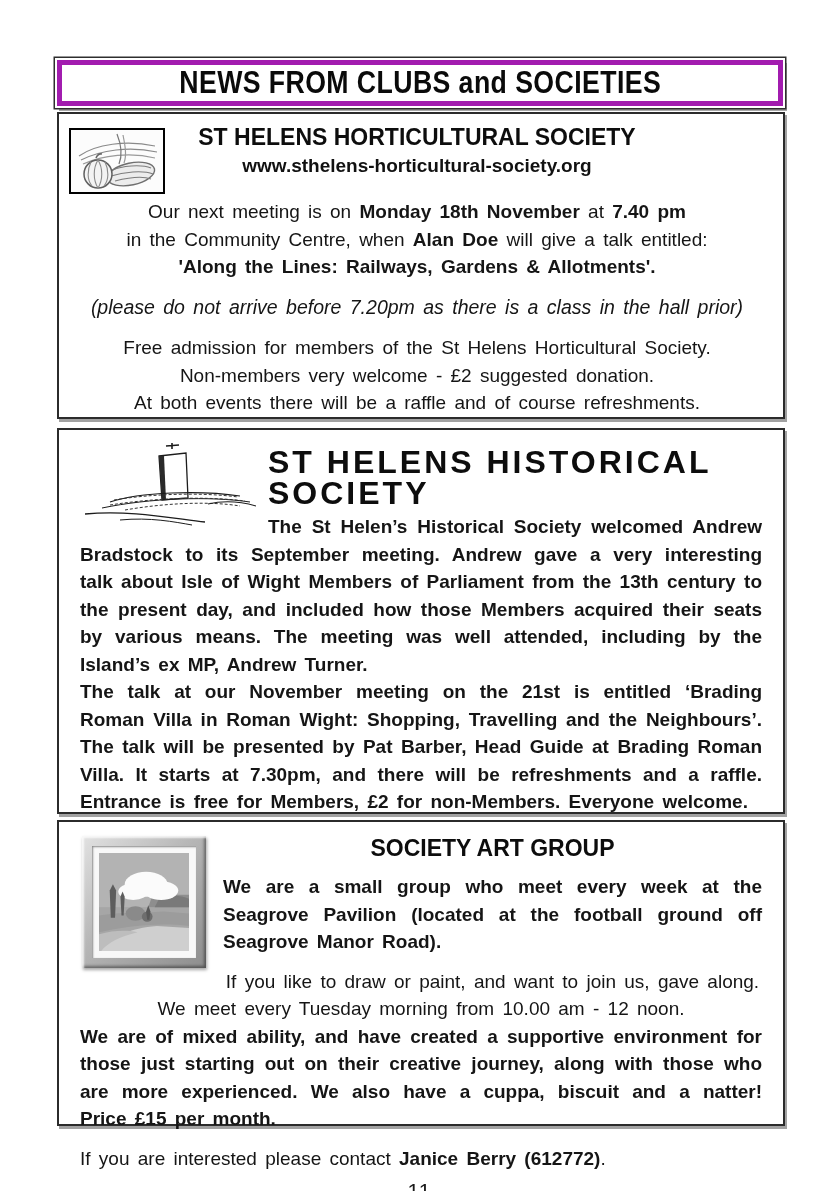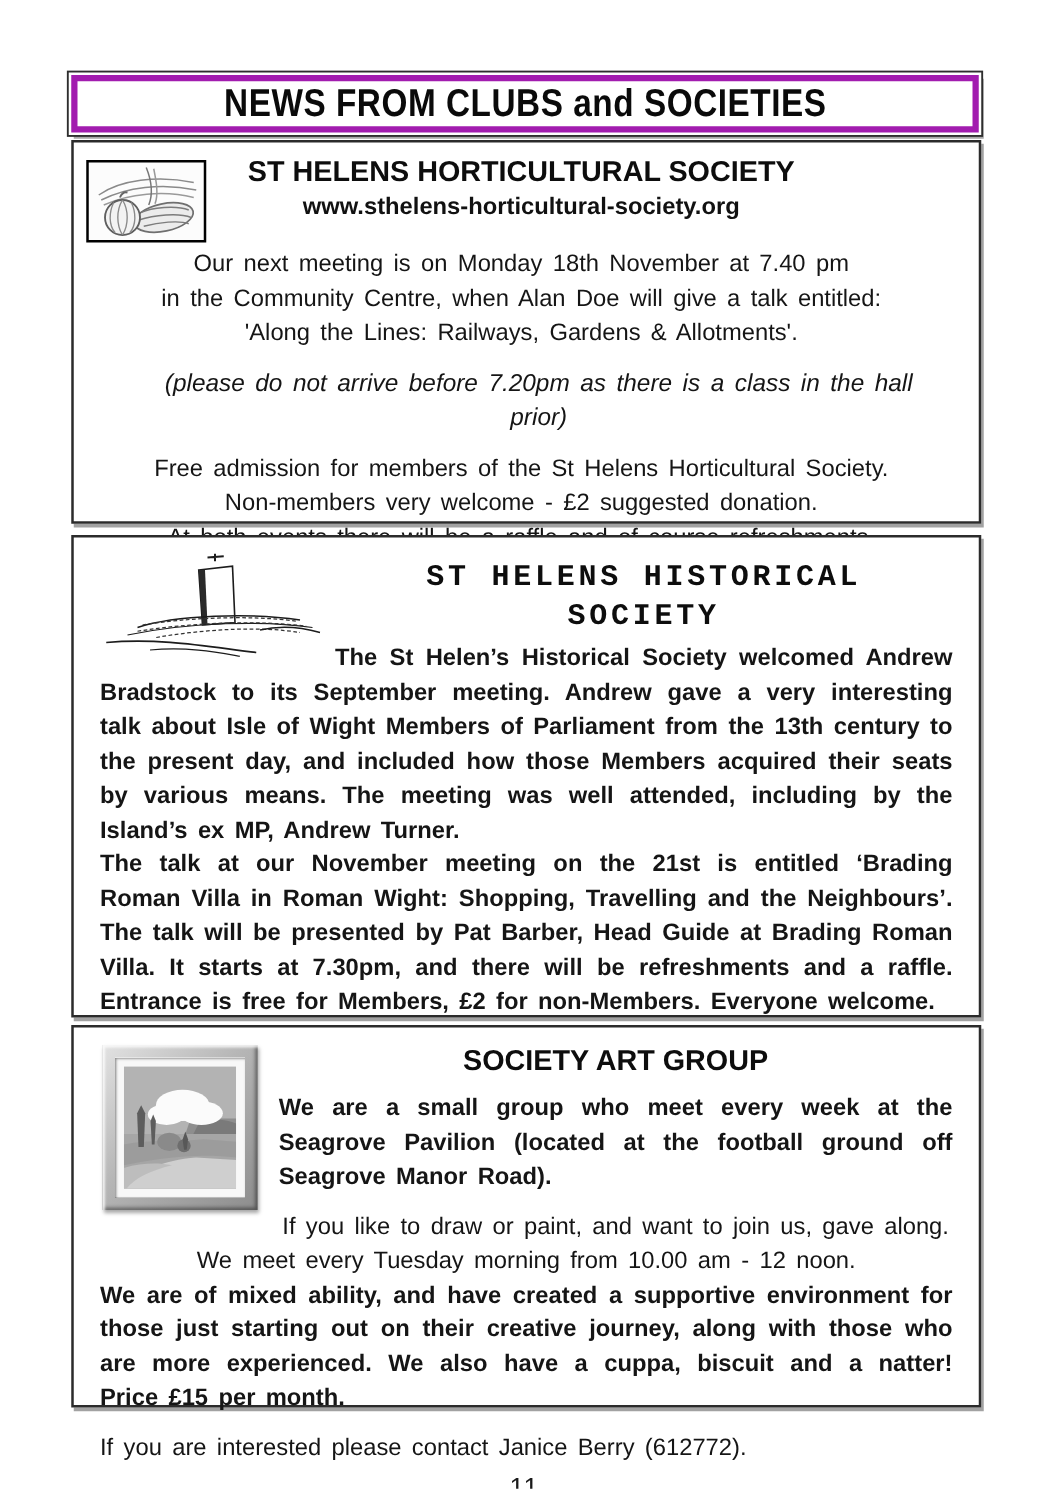--- a/index.html
+++ b/index.html
@@ -27,43 +27,43 @@
     position:absolute;left:57px;width:728px;box-sizing:border-box;
     background:#fff;border:2px solid #2b2b2b;
     box-shadow:2px 3px 0 #a2a2a2;
   }
   .sec-title{font-weight:bold;font-size:23px;text-align:center;color:#0d0d0d;}
   p{margin:0;}
   .body-text{font-size:19px;line-height:27.5px;color:#151515;word-spacing:3px;}
   .just{text-align:justify;font-weight:bold;}
   .ctr{text-align:center;}
   .rgt{text-align:right;}
-  b{font-weight:normal;text-align:right;}
-  .ital{font-style:italic;margin-left:28px;}
+  b{font-weight:bold;text-align:right;}
+  .ital{font-style:italic;}
 
   
   #sec-hort{top:112px;height:307px;padding:10px 38px 0 30px;}
   .veg-img{
     position:absolute;left:10px;top:14px;width:96px;height:66px;
     border:2px solid #000;background:#fcfcfc;box-sizing:border-box;
   }
   .veg-img svg{display:block;width:100%;height:100%;}
   .hort-url{font-weight:bold;font-size:19px;text-align:center;margin-top:4px;}
   .hort-meeting{margin-top:21px;}
   .hort-notice{margin-top:13px;font-size:19.5px;}
   .hort-admission{margin-top:13px;}
   .hort-closing{margin-top:11px;text-align:left;padding-left:8px;}
 
   
   #sec-hist{top:428px;height:386px;padding:8px 21px 0 21px;}
   .church-img{float:left;width:182px;height:88px;margin:2px 6px 0 0;}
   .church-img svg{display:block;width:100%;height:100%;}
   .hist-title{
-    text-align:center;font-family:Liberation Mono, monospace;font-weight:bold;
-    font-size:24px;line-height:31px;letter-spacing:3px;color:#0d0d0d;margin-top:9px;
+    font-family:Liberation Sans, sans-serif;font-weight:bold;
+    font-size:32px;line-height:31px;letter-spacing:3px;color:#0d0d0d;margin-top:9px;
   }
   .hist-p1{margin-top:4px;}
   .hist-sig{margin-top:3px;font-weight:bold;padding-right:6px;}
 
   
   #sec-sea{top:820px;height:306px;padding:8px 21px 0 21px;}
   .frame-outer{
     float:left;width:124px;height:132px;margin:6px 17px 8px 2px;
     box-sizing:border-box;padding:10px;
     background:linear-gradient(135deg,#e2e2e2 0%,#b6b6b6 45%,#8d8d8d 100%);

